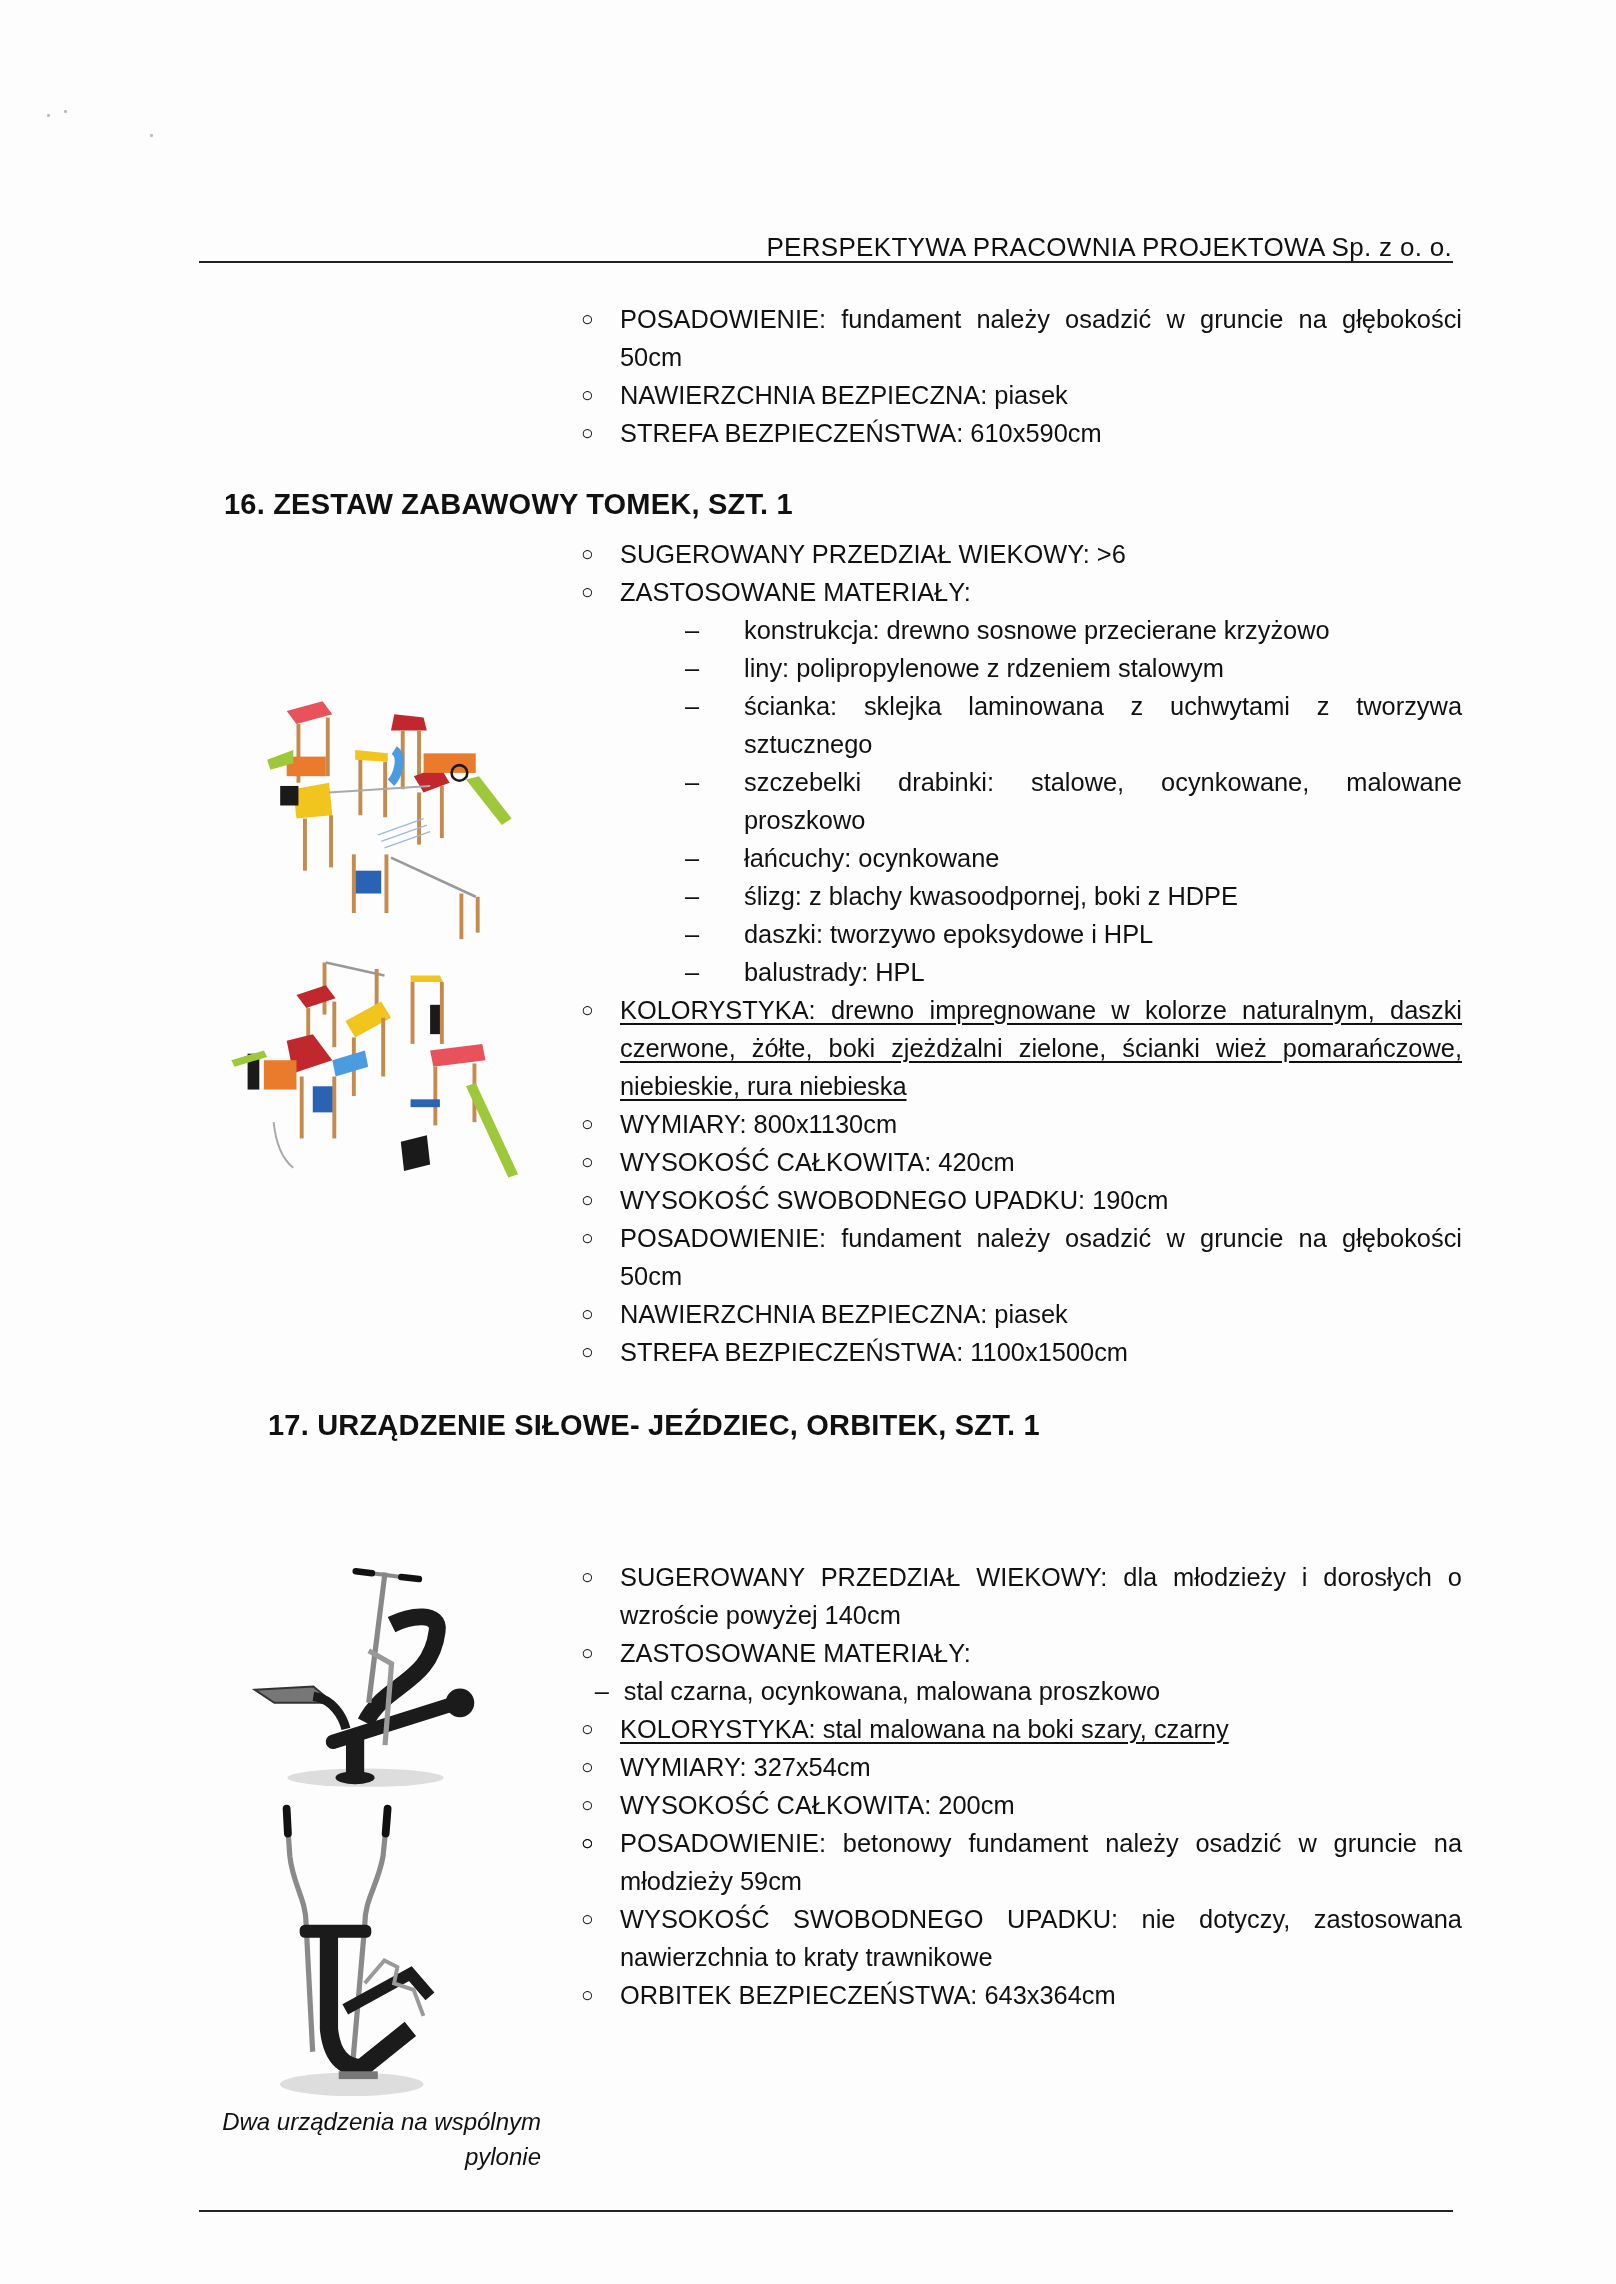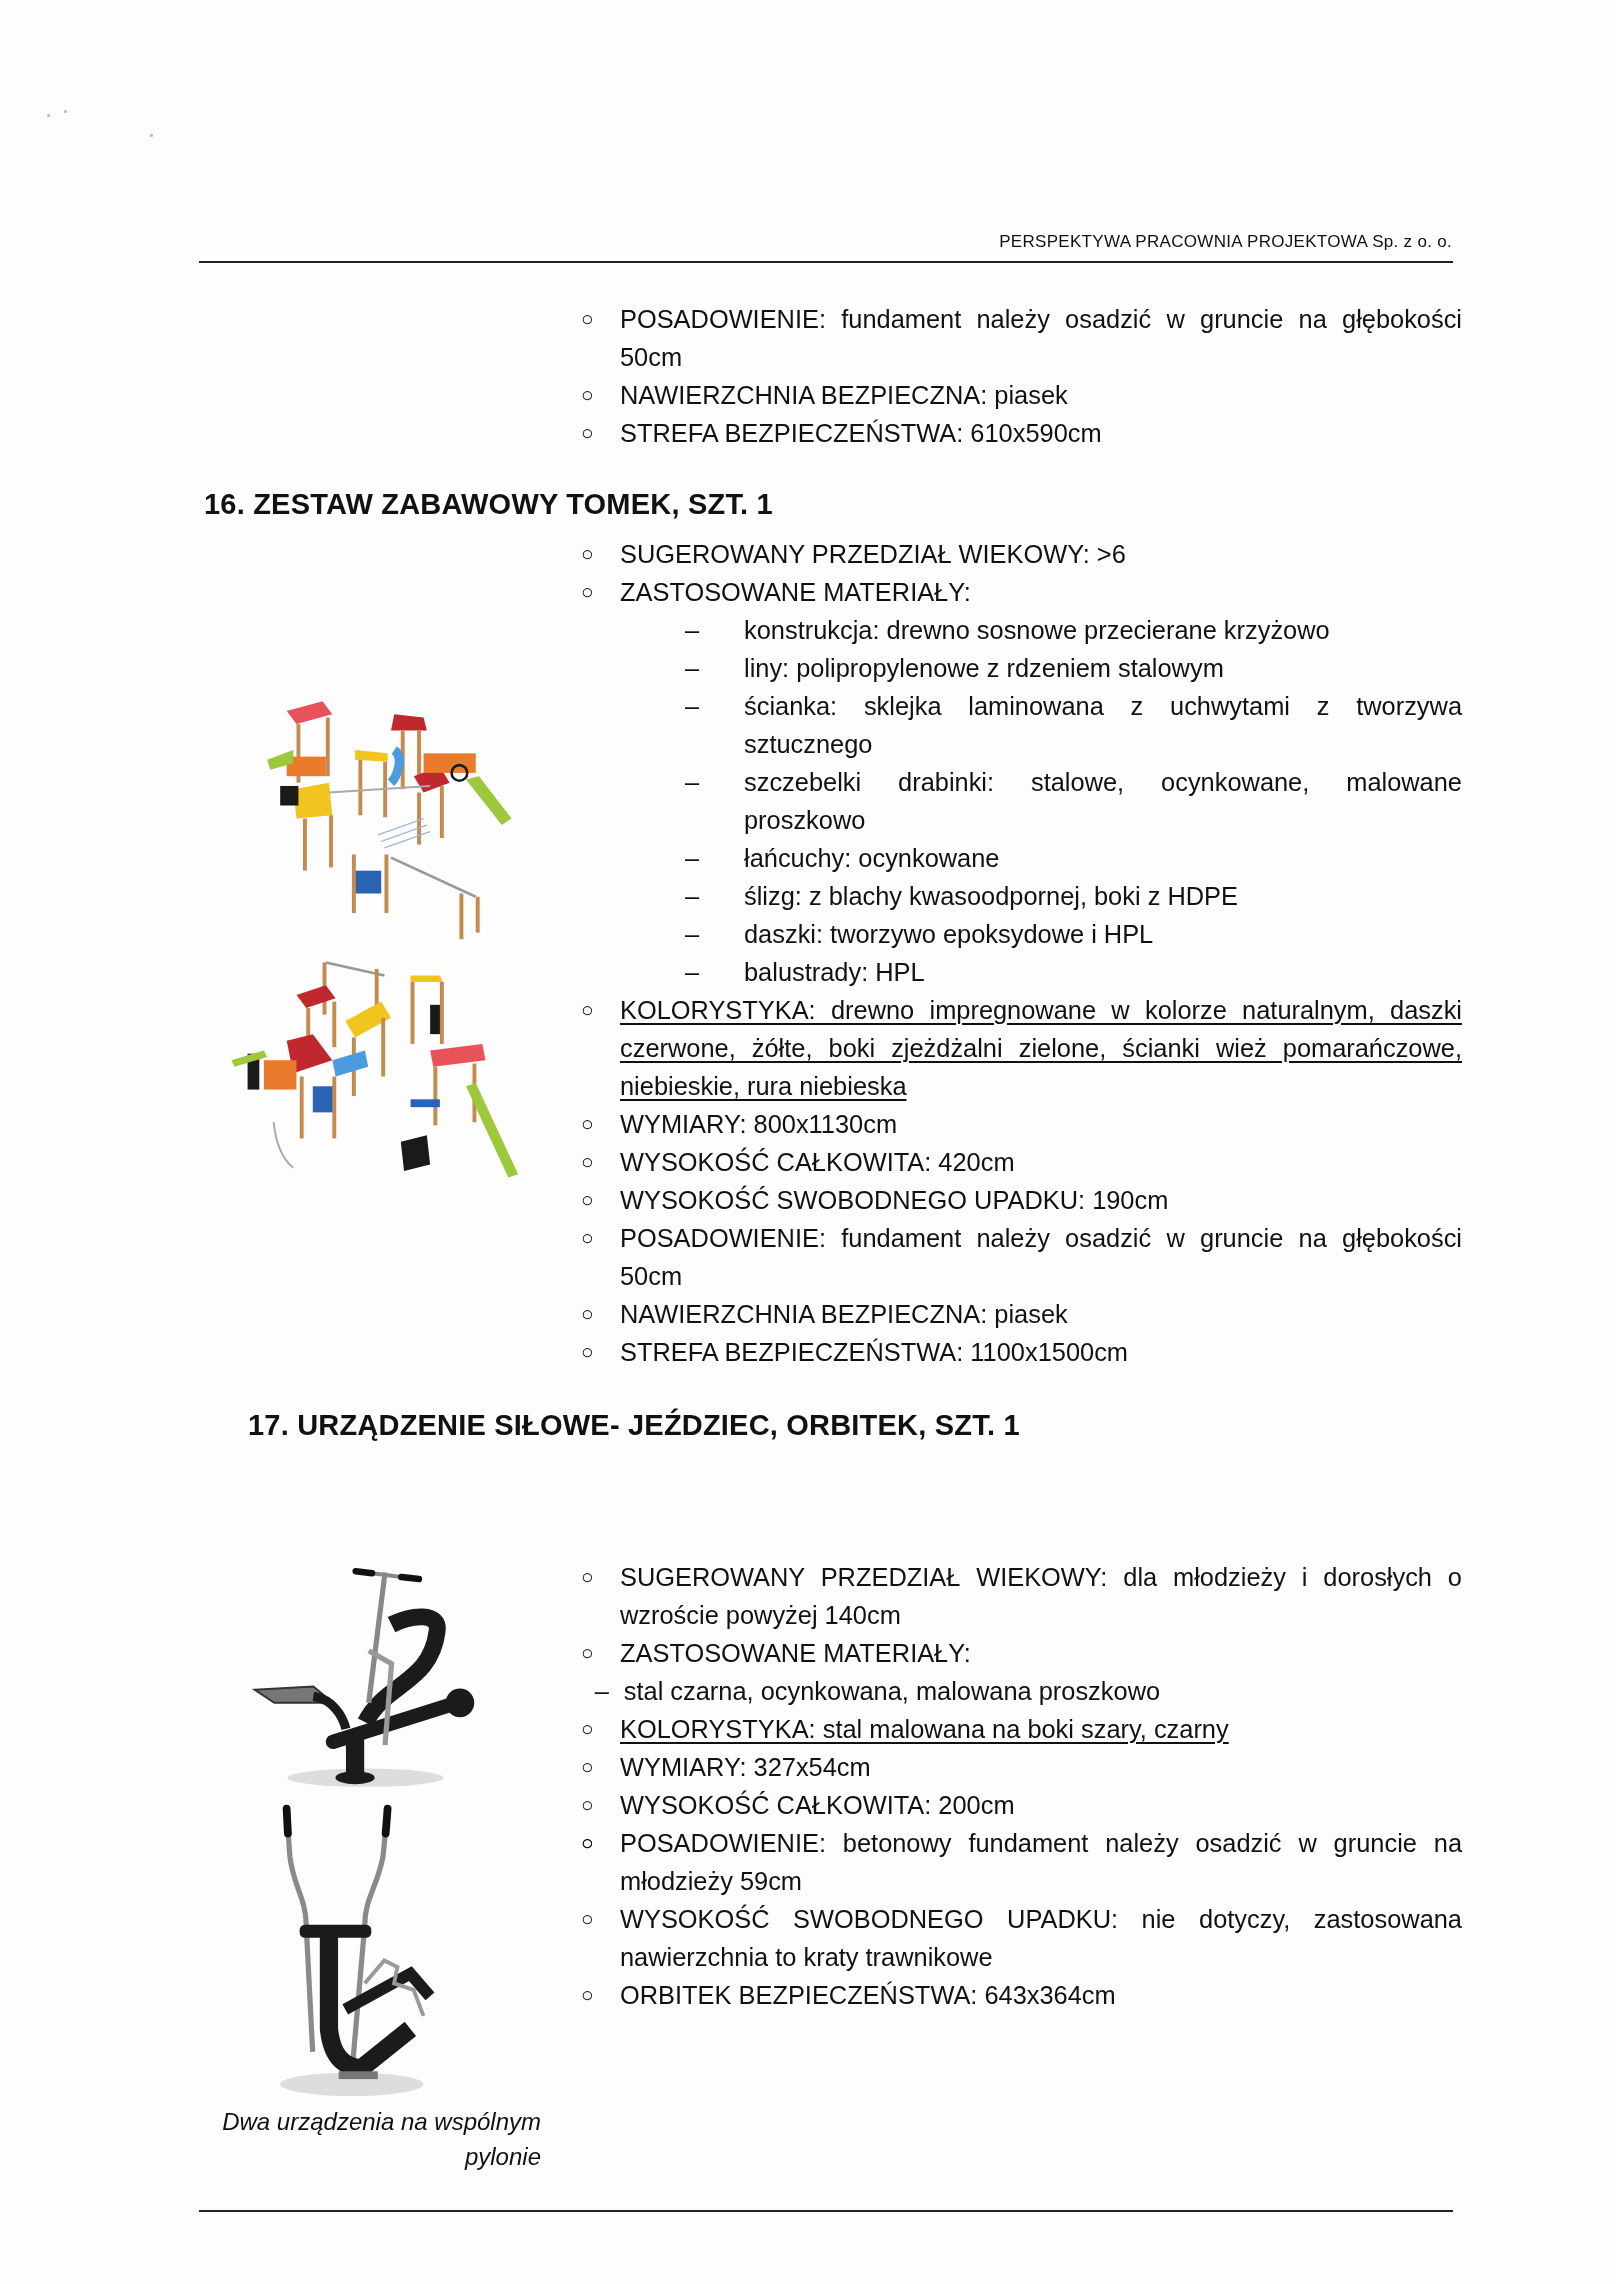--- a/index.html
+++ b/index.html
@@ -3,36 +3,36 @@
 <meta charset="utf-8">
 <style>
   html, body { margin: 0; padding: 0; background: #fdfdfd; }
   body { width: 1617px; height: 2284px; position: relative; overflow: hidden;
          font-family: "Liberation Sans", sans-serif; color: #111; }
   .page { position: absolute; inset: 0; background: #fdfdfd; }
 
   .scan-mark { position: absolute; width: 2.6px; height: 2.6px; background: #bbb; border-radius: 50%; }
 
   .header { position: absolute; left: 199px; top: 232px; width: 1253px; height: 34px; }
-  .header-text { position: absolute; right: 0; top: 0; font-size: 17px; letter-spacing: 0.3px; }
+  .header-text { position: absolute; right: 0; top: 0; font-size: 26px; letter-spacing: 0.3px; }
   .rule { position: absolute; height: 2px; background: #222; }
   .header-rule { left: 199px; top: 261px; width: 1254px; }
   .footer-rule { left: 199px; top: 2210px; width: 1254px; }
 
   .bullets { position: absolute; left: 581px; width: 881px; margin: 0; padding: 0; list-style: none; font-size: 25.4px; }
   .bullets li { position: relative; padding-left: 39px; line-height: 38px; text-align: justify; }
   .bullets li .circ { position: absolute; left: 0; top: 0; font-size: 21px; }
   .bullets li .ul { text-decoration: underline; text-decoration-thickness: 2px; text-underline-offset: 3.9px; }
   .sub { margin: 0; padding: 0 0 0 65px; list-style: none; }
   .sub li { padding-left: 59px; line-height: 38px; text-align: justify; }
   .sub li .dash { position: absolute; left: 0; }
   .sub.tight { padding-left: 7.8px; }
   .sub.tight li { padding-left: 33px; }
 
-  .section-title { position: absolute; font-weight: bold; font-size: 29px; letter-spacing: 0.2px; }
+  .section-title { position: absolute; font-weight: bold; font-size: 29px; letter-spacing: 0.2px; margin-left: 20px; }
 
   .illus { position: absolute; }
   .caption { position: absolute; left: 202px; top: 2104px; width: 339px; text-align: right;
              font-style: italic; font-size: 24px; line-height: 35px; }
 </style>
 </head>
 <body>
 
 <div class="page">
 

